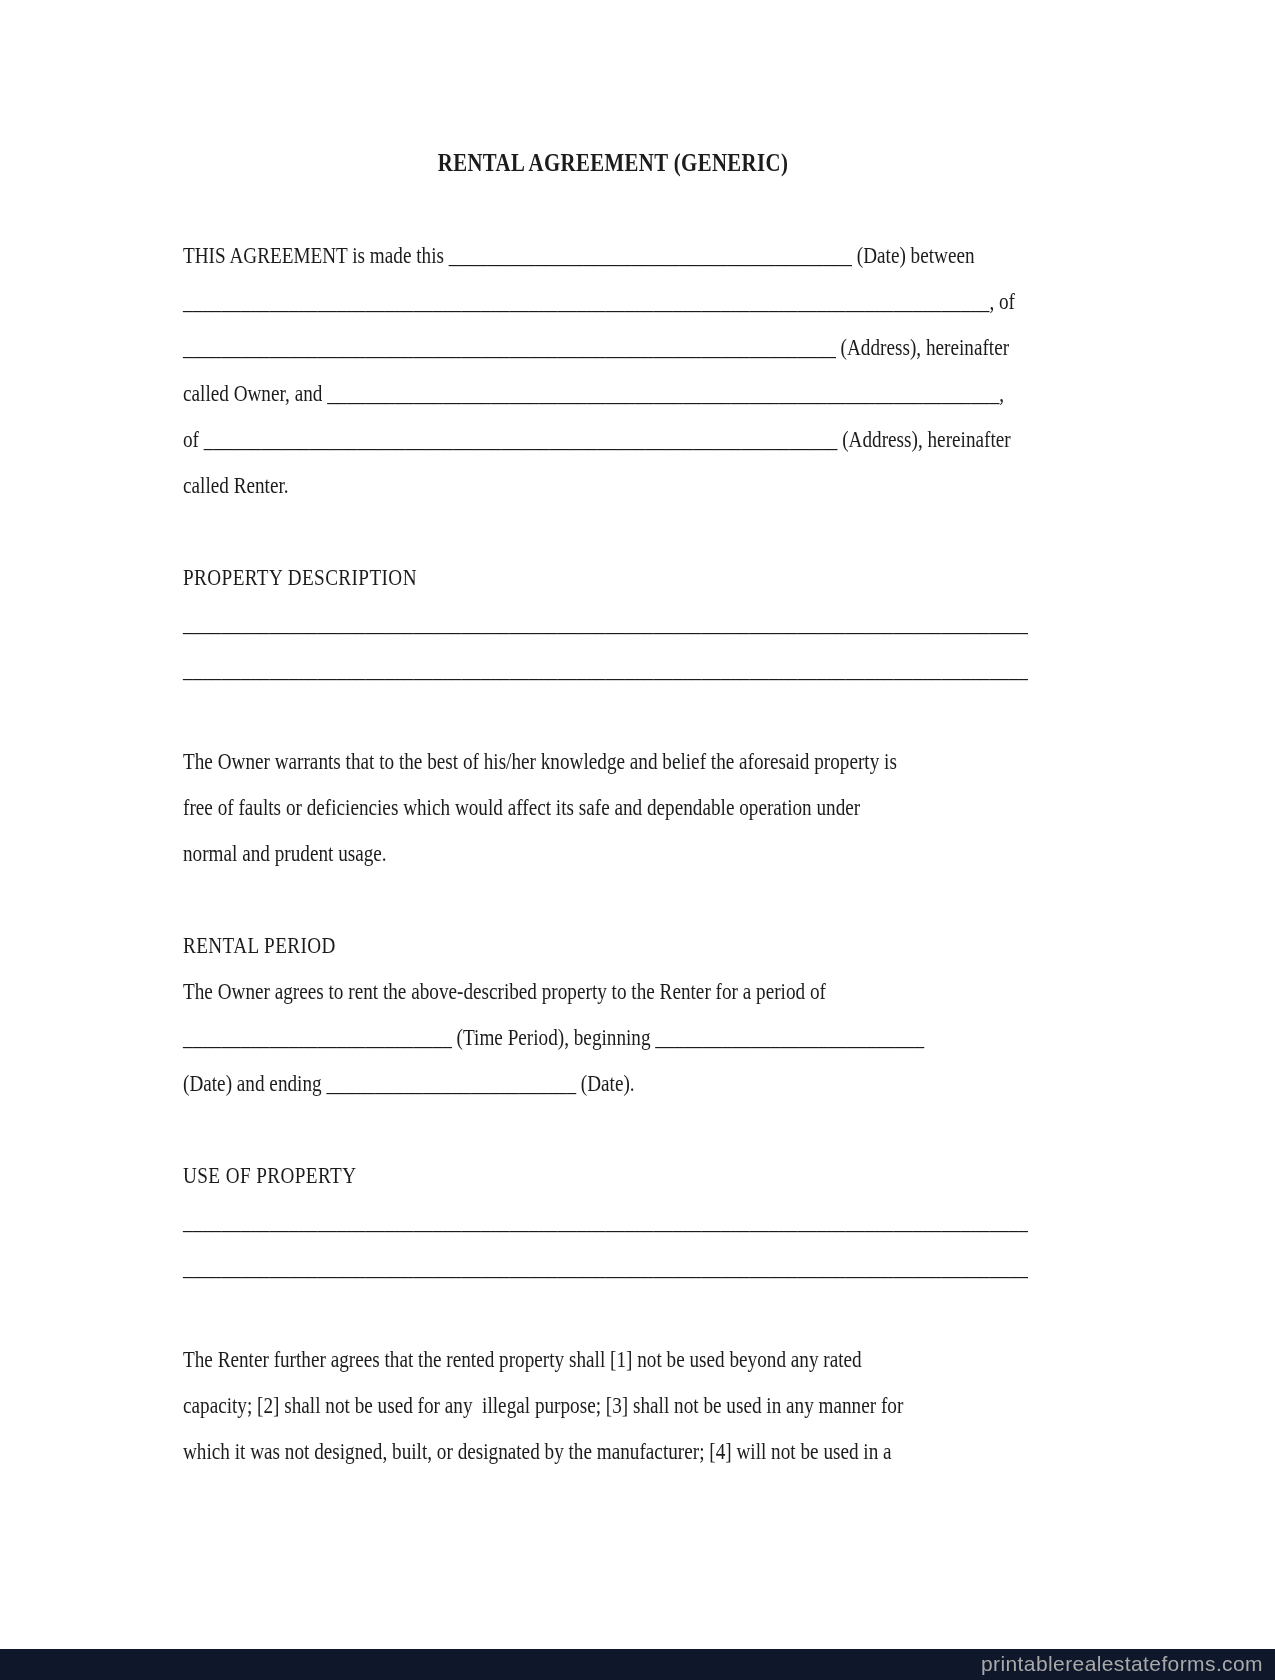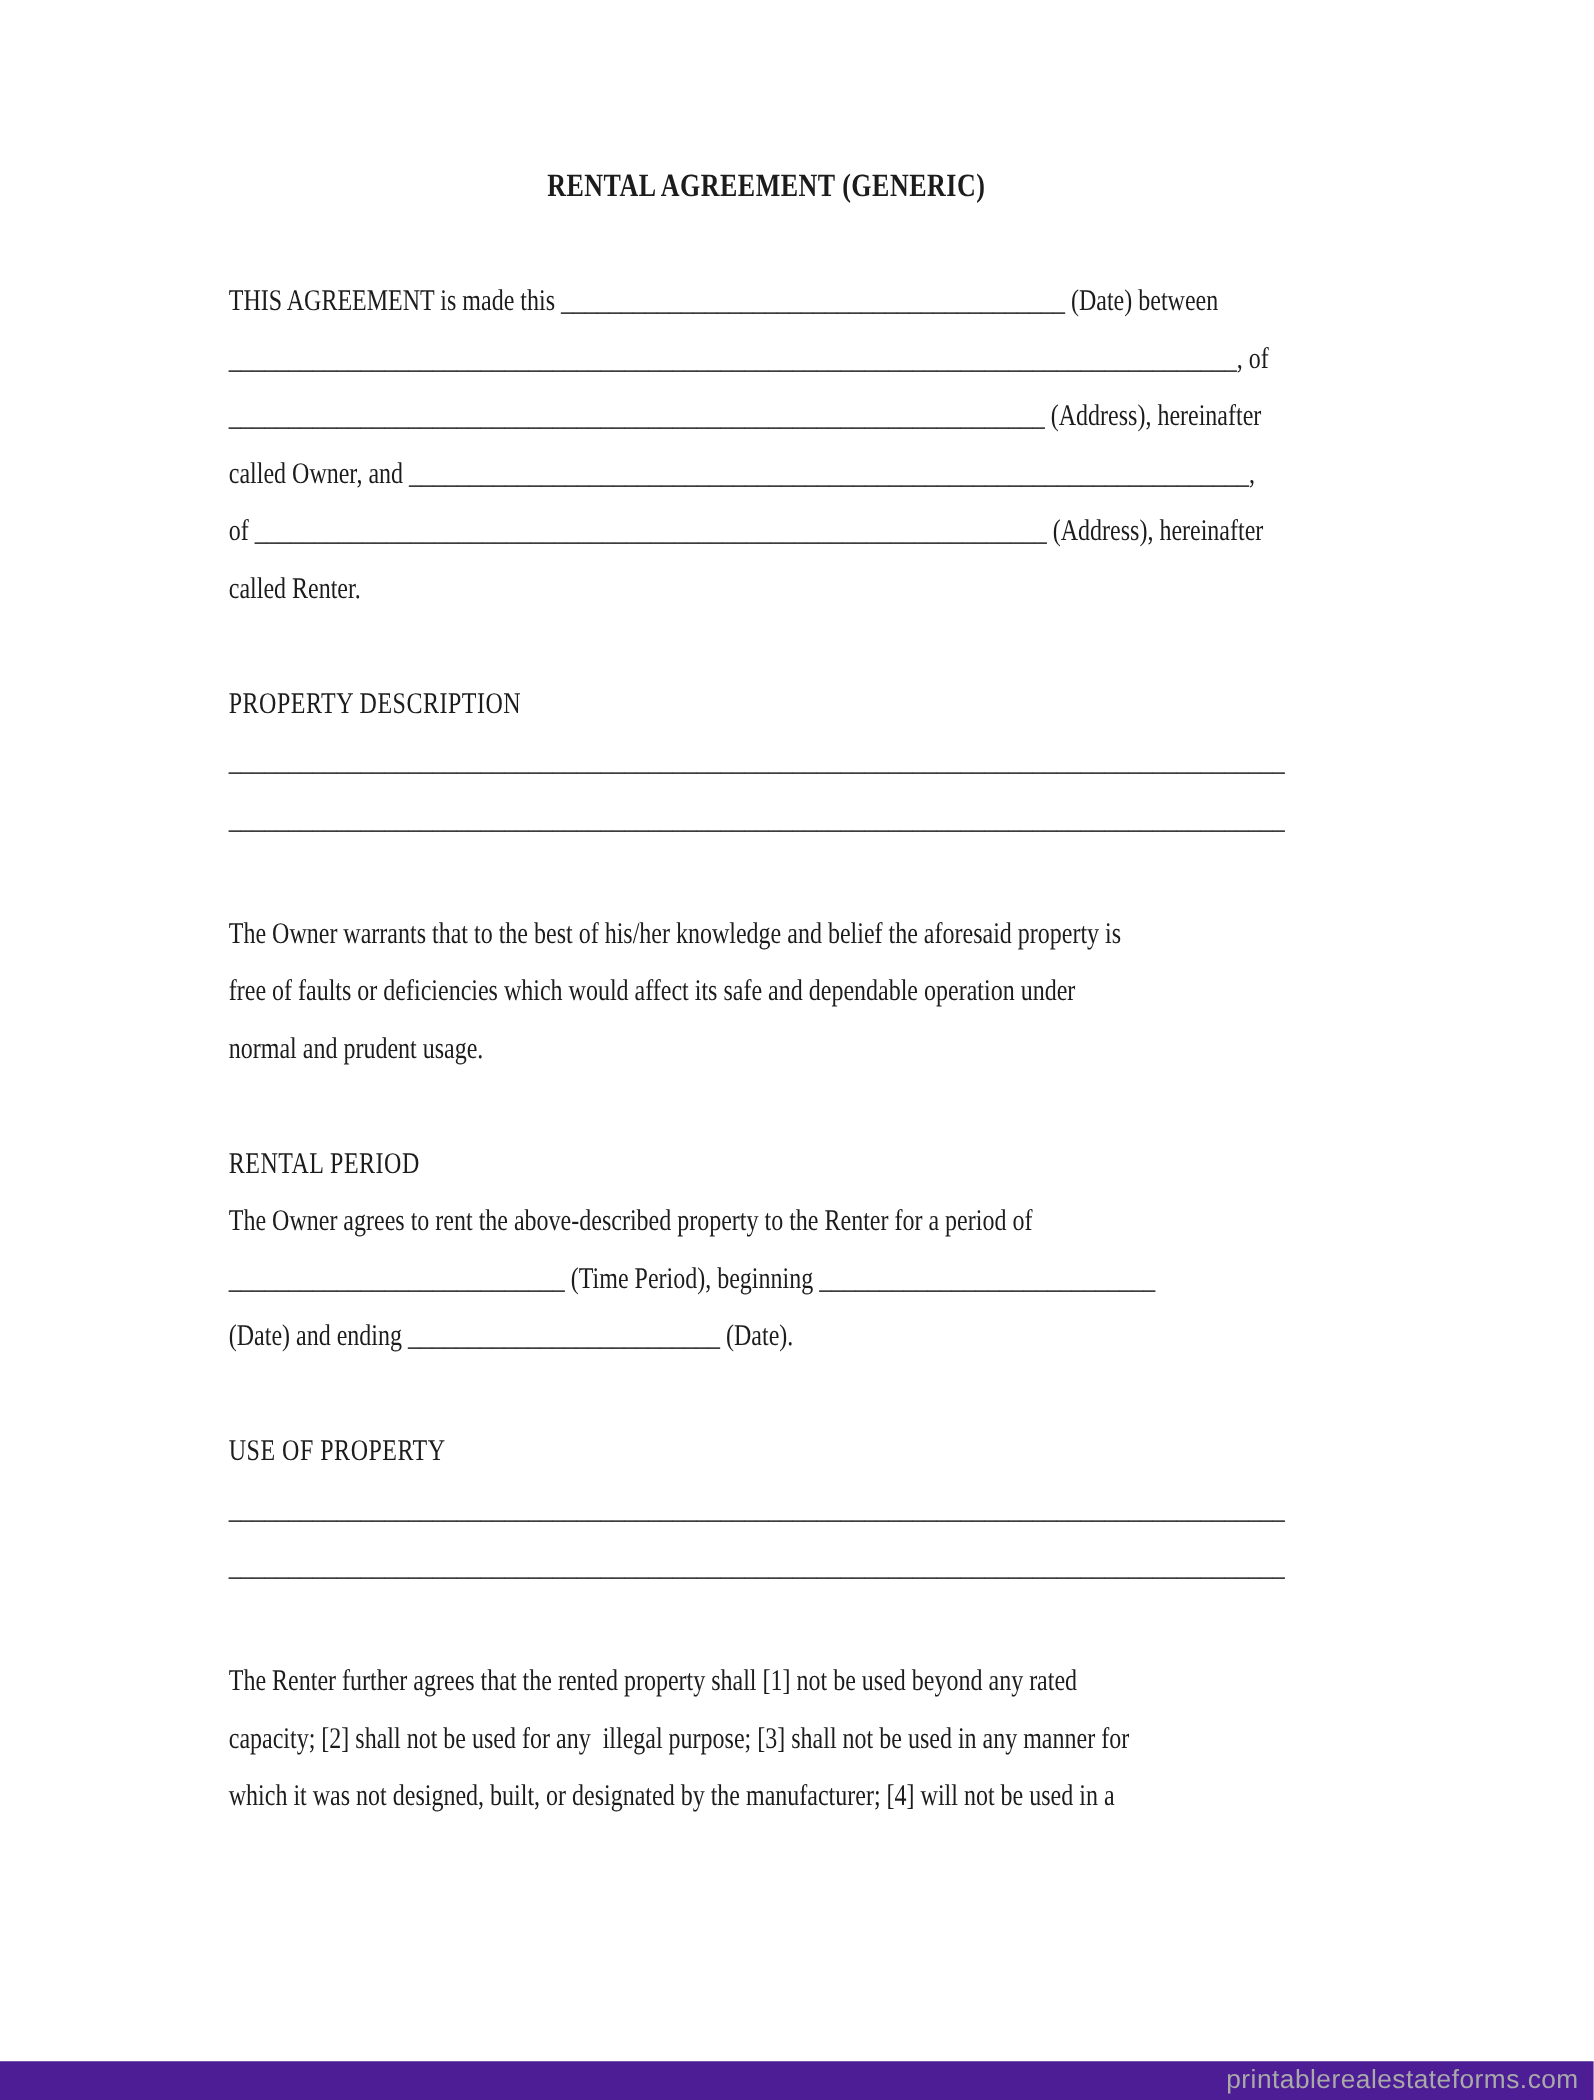--- a/index.html
+++ b/index.html
@@ -11,21 +11,21 @@
     position: relative;
     width: 1275px;
     height: 1680px;
     overflow: hidden;
     font-family: "Liberation Serif", "DejaVu Serif", serif;
     color: #1c1c1c;
   }
   .doc {
     position: absolute;
     left: 183px;
-    top: 126px;
+    top: 140px;
     width: 860px;
   }
   .line {
     height: 46px;
     line-height: 46px;
     font-size: 24px;
     white-space: pre;
     transform: scaleX(0.80);
     transform-origin: 0 50%;
   }
@@ -42,21 +42,21 @@
   }
   .heading {
     letter-spacing: 0.5px;
   }
   .footer-bar {
     position: absolute;
     left: 0;
     top: 1649px;
     width: 1275px;
     height: 31px;
-    background: #4c1d95;
+    background: #0f172a;
   }
   .footer-text {
     position: absolute;
     right: 12px;
     top: 0;
     height: 31px;
     line-height: 30px;
     font-family: "Liberation Sans", "DejaVu Sans", sans-serif;
     font-size: 21px;
     letter-spacing: 0.4px;

